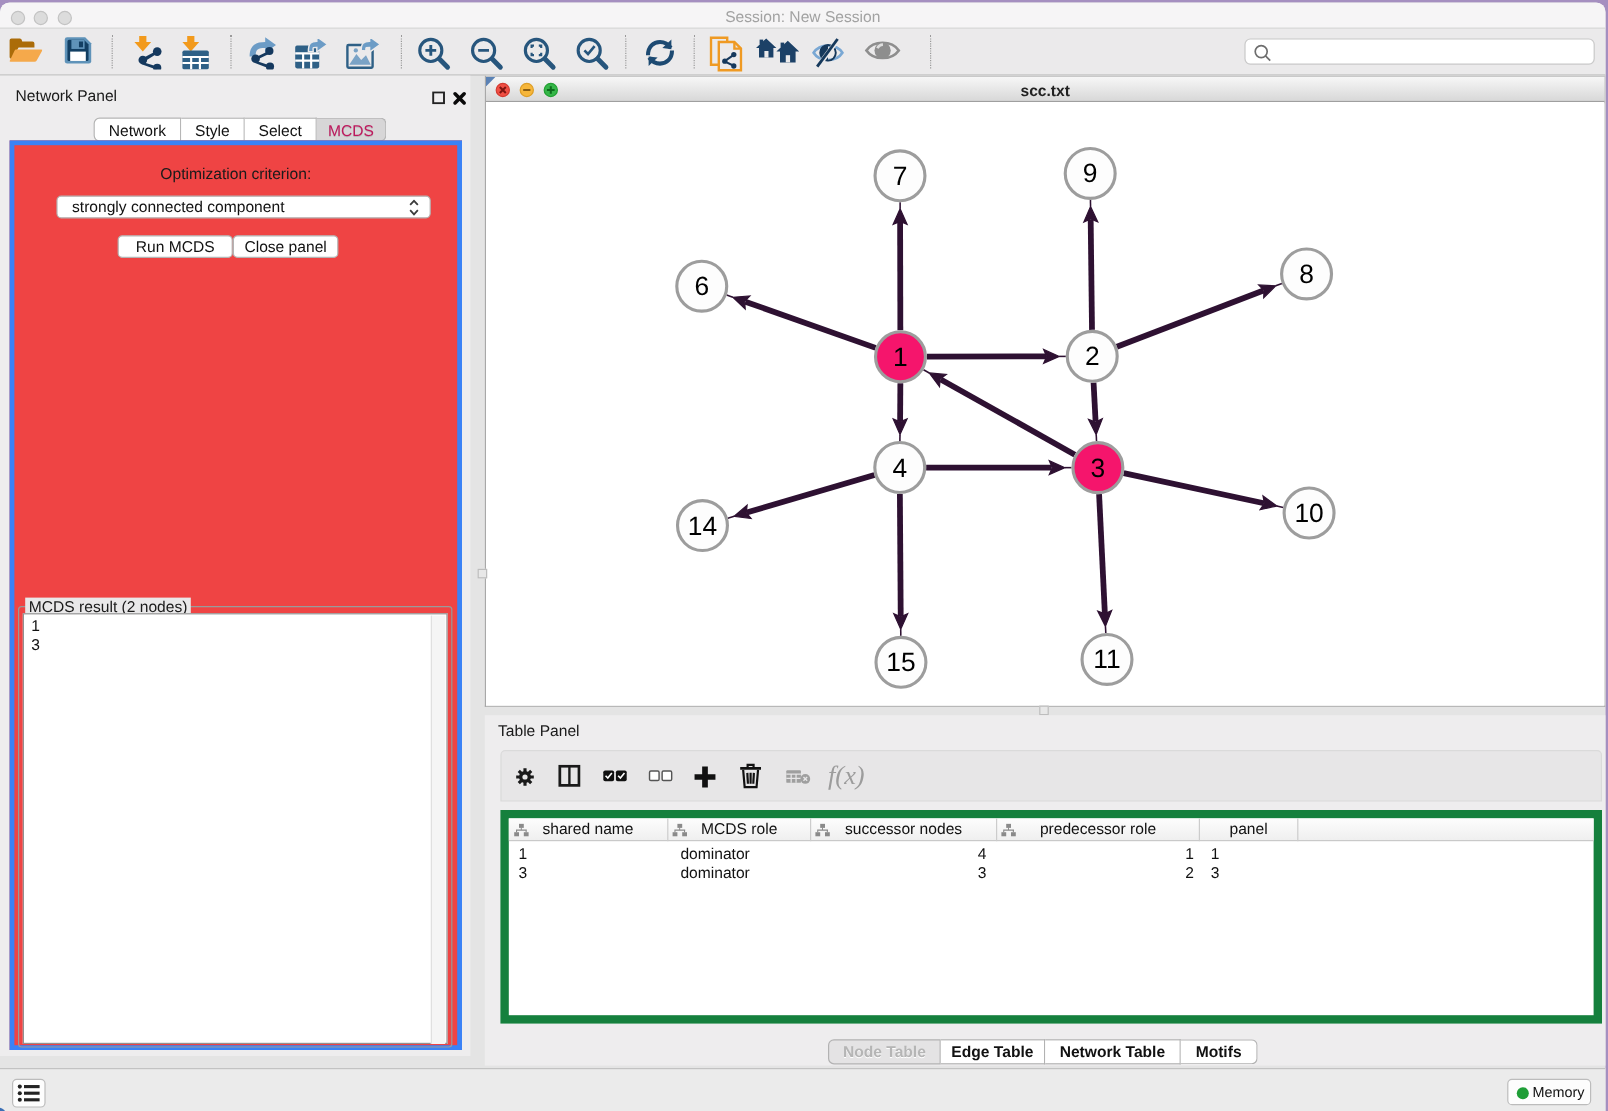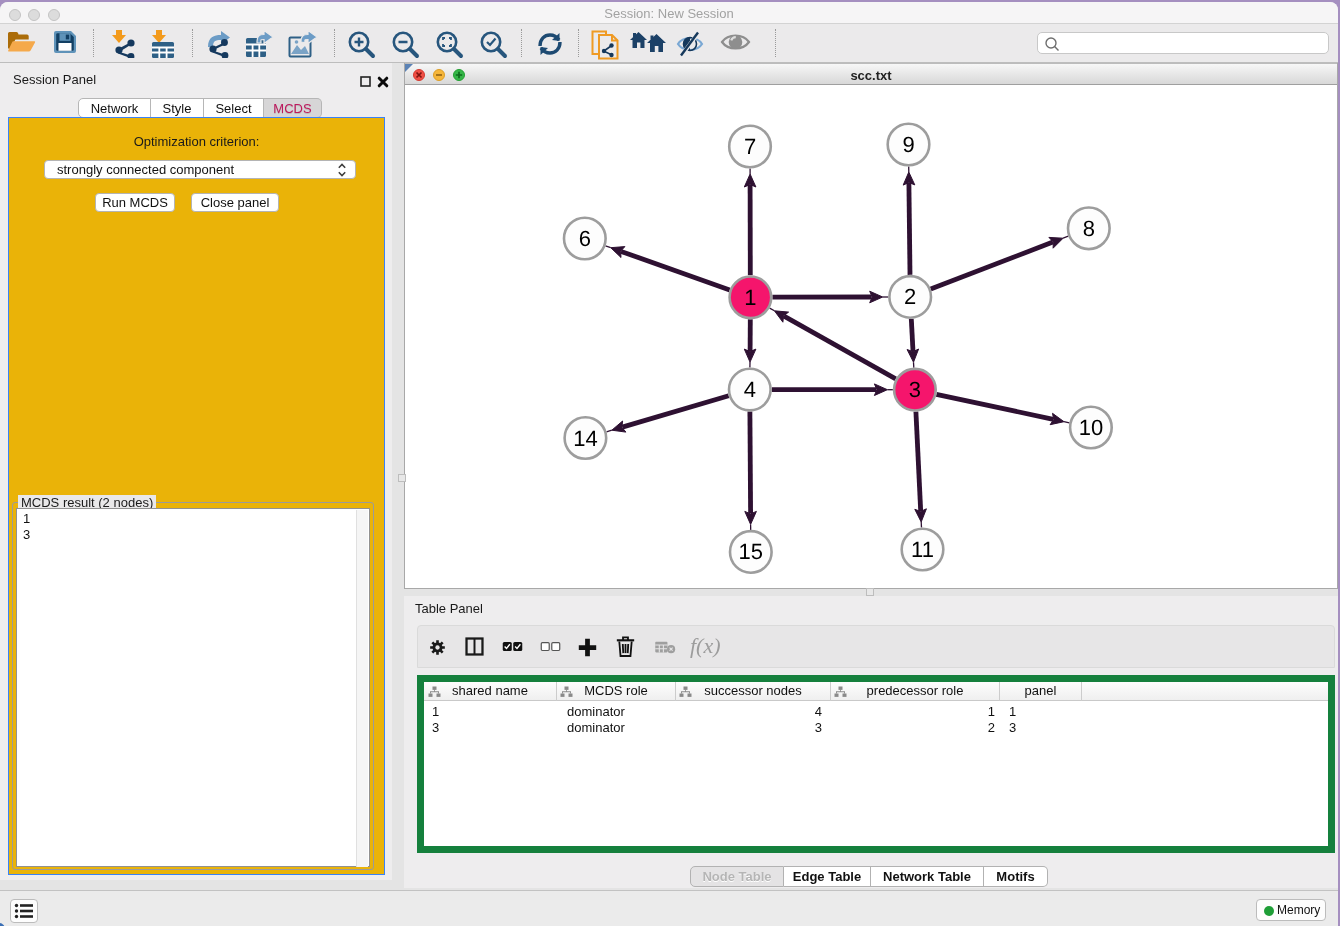--- a/index.html
+++ b/index.html
@@ -12,21 +12,21 @@
 #toolbar { position:absolute; left:0; top:22px; width:100%; height:39px; background:#ebeaeb; border-bottom:1px solid #bdbdbd; }
 .ti { position:absolute; top:6px; }
 .tsep { position:absolute; top:5px; height:28px; width:1px; border-left:1px dotted #9a9a9a; }
 #searchbox { position:absolute; left:1037px; top:8px; width:292px; height:22px; background:#fff; border:1px solid #c8c8c8; border-radius:5px; }
 
 #cp { position:absolute; left:0; top:61px; width:392px; height:817px; background:#eeedee; }
 #cphead { position:absolute; left:13px; top:9px; font-size:13px; color:#1a1a1a; }
 .paneico { position:absolute; top:13px; }
 #cptabs { position:absolute; left:78px; top:35px; height:20px; }
 .tab { position:absolute; top:0; height:20px; font-size:13px; text-align:center; line-height:19px; background:#fff; border:1px solid #b6b6b6; color:#111; }
-#cpbox { position:absolute; left:8px; top:54px; width:377px; height:758px; background:#eab308; border:1px solid #3b82f6; }
+#cpbox { position:absolute; left:8px; top:54px; width:377px; height:758px; background:#ef4444; border:4px solid #3b82f6; }
 #optlabel { position:absolute; left:0; top:16px; width:100%; text-align:center; font-size:13px; color:#1a1a1a; }
 #combo { position:absolute; left:35px; top:42px; width:312px; height:19px; background:#fff; border:1px solid #b4b4b4; border-radius:4px; font-size:13px; line-height:18px; padding-left:12px; color:#111; }
 .btn { position:absolute; top:75px; height:19px; background:#fff; border:1px solid #b4b4b4; border-radius:4px; font-size:13px; text-align:center; line-height:17px; color:#111; }
 #mcdsbox { position:absolute; left:3px; top:384px; width:362px; height:368px; border:1px solid #9a9a9a; border-radius:3px; }
 #mcdstitle { position:absolute; left:5px; top:-8px; background:#e9e8e9; padding:0 3px; font-size:13px; color:#1a1a1a; }
 #mcdstext { position:absolute; left:3px; top:5px; width:354px; height:359px; background:#fff; border:1px solid #919191; font-size:13px; color:#111; padding:2px 0 0 6px; line-height:16px; }
 #mcdsscroll { position:absolute; right:1px; top:1px; width:12px; height:357px; background:#f5f5f5; border-left:1px solid #e0e0e0; }
 
 #net { position:absolute; left:404px; top:61px; width:934px; height:526px; background:#fff; border:1px solid #a8a8a8; border-top:none; }
 #nettitle { position:absolute; left:0; top:0; width:100%; height:22px; background:linear-gradient(#f7f7f7,#d8d8d8); border-top:1px solid #bcbcbc; border-bottom:1px solid #9f9f9f; }
@@ -192,41 +192,41 @@
 </svg>
 
     <div id="searchbox">
         <svg width="20" height="20" style="position:absolute;left:4px;top:1px" viewBox="0 0 20 20">
           <circle cx="9" cy="9" r="5" fill="none" stroke="#6e6e6e" stroke-width="1.4"></circle>
           <line x1="12.6" y1="12.6" x2="16.5" y2="16.5" stroke="#6e6e6e" stroke-width="1.4"></line>
         </svg>
       </div>
   </div>
   <div id="cp">
-    <div id="cphead">Session Panel</div>
+    <div id="cphead">Network Panel</div>
     <svg class="paneico" style="left:360px" width="11" height="11" viewBox="0 0 11 11">
         <rect x="1" y="1" width="9" height="9" fill="none" stroke="#222" stroke-width="1.6"></rect>
       </svg>
     <svg class="paneico" style="left:377px" width="12" height="12" viewBox="0 0 12 12">
         <path d="M2.2 2.2 L9.8 9.8 M9.8 2.2 L2.2 9.8" stroke="#0a0a0a" stroke-width="3" stroke-linecap="round"></path>
       </svg>
     <div id="cptabs">
       <div class="tab" style="left:0;width:73px;border-radius:5px 0 0 5px;">Network</div>
       <div class="tab" style="left:73px;width:53px;border-left:none;">Style</div>
       <div class="tab" style="left:126px;width:60px;border-left:none;">Select</div>
       <div class="tab" style="left:186px;width:58px;border-left:none;border-radius:0 5px 5px 0;background:#d7d6d7;color:#be185d;text-shadow:0 1px 0 #bbb;">MCDS</div>
     </div>
     <div id="cpbox">
       <div id="optlabel">Optimization criterion:</div>
       <div id="combo">strongly connected component
         <svg width="10" height="14" style="position:absolute;right:8px;top:2px" viewBox="0 0 10 14">
             <path d="M1.8 4.8 L5 1.4 L8.2 4.8 M1.8 9.2 L5 12.6 L8.2 9.2" fill="none" stroke="#3c3c3c" stroke-width="1.5"></path>
           </svg>
       </div>
-      <div class="btn" style="left:86px;width:80px;">Run MCDS</div>
+      <div class="btn" style="left:86px;width:96px;">Run MCDS</div>
       <div class="btn" style="left:182px;width:88px;">Close panel</div>
       <div id="mcdsbox">
         <div id="mcdstitle">MCDS result (2 nodes)</div>
         <div id="mcdstext">1<br>3<div id="mcdsscroll"></div></div>
       </div>
     </div>
   </div>
   <div id="net">
     <div id="nettitle">
       <svg width="8" height="8" viewBox="0 0 8 8" style="position:absolute;left:0;top:0">

